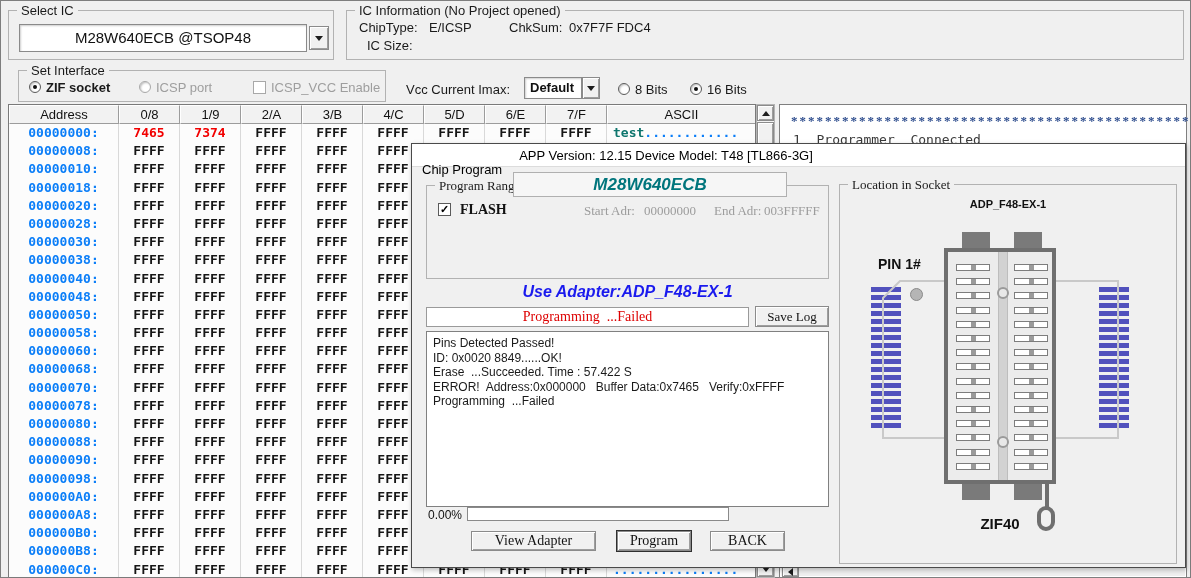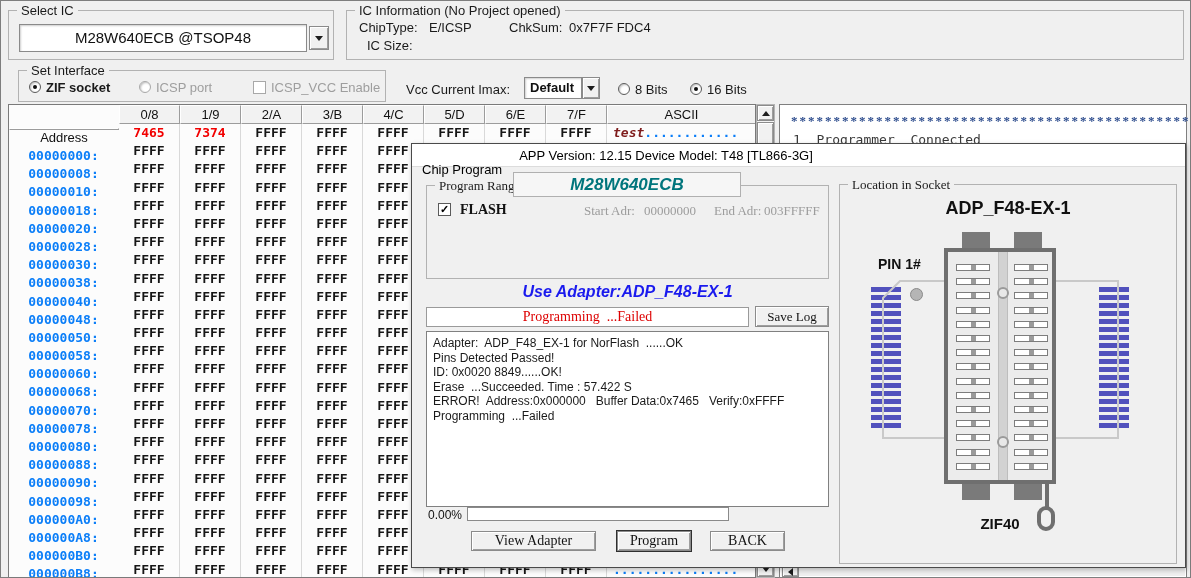--- a/index.html
+++ b/index.html
@@ -39,27 +39,27 @@
   
   .hextable { position:absolute; left:8px; top:104px; width:748px; height:474px;
               border:1px solid #7a7a7a; background:#fcfcfc; overflow:hidden; }
   .hhead { display:flex; height:19px; }
   .hhead .hc { background:#f2f2f2; border-top:1px solid #fff; border-left:1px solid #fff;
                border-right:1px solid #9c9c9c; border-bottom:1px solid #9c9c9c;
                font-size:13px; text-align:center; line-height:17px; color:#111; }
   .hbody .hr { display:flex; height:18.2px; line-height:18.2px;
                font-family:"DejaVu Sans Mono", monospace; font-size:13px; font-weight:bold; }
   .hbody .hc { border-right:1px solid #d9d9d9; }
-  .hcol0{width:110px;margin-top:23px;} .hcol1,.hcol2,.hcol3,.hcol4,.hcol5,.hcol6,.hcol7,.hcol8{width:61px;}
+  .hcol0{width:110px;} .hcol1,.hcol2,.hcol3,.hcol4,.hcol5,.hcol6,.hcol7,.hcol8{width:61px;}
   .hcol9{width:148px; border-right:none !important;}
   .addr { color:#0b7ef8; text-align:center; }
   .val  { color:#161616; text-align:center; }
   .val.red { color:#f20000; }
   .ascii { padding-left:6px; white-space:pre; }
-  .ascii .red { color:#7f1d1d;font-style:italic; }
+  .ascii .red { color:#0f766e; }
   .ascii .dots { color:#0b7ef8; }
 
   
   .vscroll { position:absolute; left:756px; top:104px; width:19px; height:474px; background:#f3f3f3;
              border:1px solid #b5b5b5; }
   .sbtn { position:absolute; left:0; width:17px; height:16px; }
   .sthumb { position:absolute; left:0; top:17px; width:17px; height:34px; background:#f1f1f1;
             border:1px solid #8b8b8b; box-shadow: inset 1px 1px 0 #fff, inset -1px -1px 0 #9e9e9e; }
 
   
@@ -75,40 +75,40 @@
 
   
   .dialog { position:absolute; left:411px; top:143px; width:775px; height:425px;
             background:#f0f0f0; border:1px solid #4a4a4a; box-shadow:1px 2px 5px rgba(0,0,0,0.25); z-index:10; }
   .dtitle { position:absolute; left:0; top:0; width:100%; height:23px; background:#ffffff;
             border-bottom:1px solid #dcdcdc; display:flex; align-items:center; font-size:13px; color:#000; }
   .dtitle .tmain { margin-left:10px;margin-top:28px; }
   .dtitle .tinfo { margin-left:17px; }
   .dgroup { position:absolute; border:1px solid #b2b2b2; }
   .dgroup .glabel { font-family:"Liberation Serif", serif; }
-  .chipbox { position:absolute; left:101px; top:28px; width:228px; height:25px; background:#f6f6f6;
+  .chipbox { position:absolute; left:101px; top:28px; width:274px; height:25px; background:#f6f6f6;
              border:1px solid #b0b0b0; text-align:center; line-height:23px;
              font-weight:bold; font-style:italic; font-size:17px; color:#00757c; z-index:2; }
   .grayser { font-family:"Liberation Serif", serif; font-size:13px; color:#9c9c9c; white-space:nowrap; }
   .useadp { position:absolute; left:14px; top:139px; width:403px; text-align:center;
             font-weight:bold; font-style:italic; font-size:16px; color:#1a1aee; white-space:pre; }
   .statusbox { position:absolute; left:14px; top:163px; width:323px; height:20px; background:#fff;
                border:1px solid #9a9a9a; text-align:center; line-height:18px;
                font-family:"Liberation Serif", serif; font-size:14px; color:#dd0000; white-space:pre; }
   .logbox { position:absolute; left:14px; top:187px; width:403px; height:176px; background:#fff;
             border:1px solid #808080; padding:4px 6px; overflow:hidden; }
   .logline { font-size:12px; color:#1a1a1a; line-height:14.6px; white-space:pre; }
   .pct { position:absolute; left:16px; top:364px; font-size:12px; color:#111; }
   .pbar { position:absolute; left:55px; top:363px; width:262px; height:14px; background:#fff;
           border:1px solid #8a8a8a; }
   .dbtn { position:absolute; height:20px; font-family:"Liberation Serif", serif; font-size:14px; color:#111; }
 
   
   .adpname { position:absolute; left:427px; top:54px; width:338px; text-align:center;
-             font-weight:bold; font-size:18px; color:#111; }
+             font-weight:bold; font-size:11px; color:#111; }
   .pins { position:absolute; width:30px; height:144px;
           background:repeating-linear-gradient(to bottom, #5151bd 0 5px, #f0f0f0 5px 8px); }
   .zifbody { position:absolute; left:532px; top:104px; width:112px; height:236px;
              background:#ececec; border:4px solid #6f6f6f; z-index:2; }
   .channel { position:absolute; left:586px; top:108px; width:10px; height:228px; background:#d2d2d2;
              border-left:1px solid #bdbdbd; border-right:1px solid #bdbdbd; z-index:3; }
   .ccircle { position:absolute; width:12px; height:12px; border:2px solid #9a9a9a; border-radius:50%;
              background:#e8e8e8; z-index:4; }
   .slots { position:absolute; width:34px; height:206px; display:flex; flex-direction:column;
            justify-content:space-between; z-index:4; }
@@ -525,21 +525,20 @@
     <div class="abs grayser" style="left:352px; top:59px;">003FFFFF</div>
 
     <div class="useadp">Use Adapter:ADP_F48-EX-1</div>
 
     <div class="statusbox">Programming  ...Failed</div>
     <div class="btn3d abs serif" style="left:343px; top:162px; width:74px; height:21px; font-size:13px; color:#111;">
       <span>Save Log</span>
     </div>
 
     <div class="logbox" id="logBox">
-        <div class="logline">Adapter:  ADP_F48_EX-1 for NorFlash  ......OK</div>
         <div class="logline">Pins Detected Passed!</div>
         <div class="logline">ID: 0x0020 8849......OK!</div>
         <div class="logline">Erase  ...Succeeded. Time : 57.422 S</div>
         <div class="logline">ERROR!  Address:0x000000   Buffer Data:0x7465   Verify:0xFFFF</div>
         <div class="logline">Programming  ...Failed</div>
       </div>
 
     <div class="pct">0.00%</div>
     <div class="pbar"></div>
 

